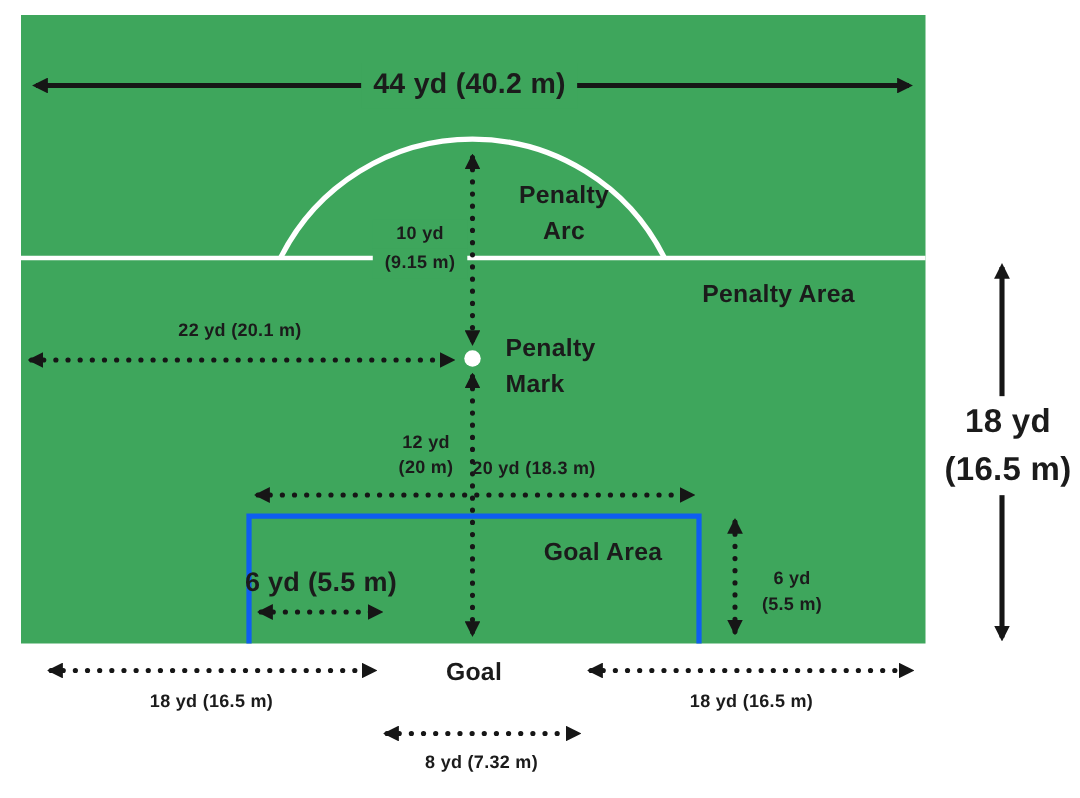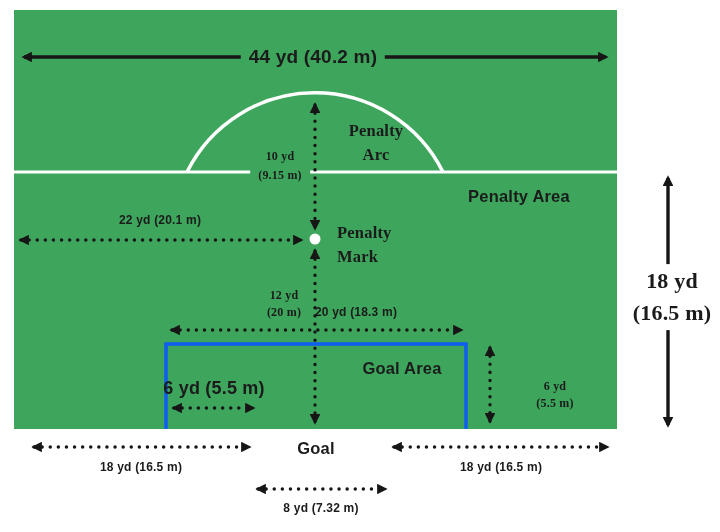--- a/index.html
+++ b/index.html
@@ -11,21 +11,21 @@
   }
   .canvas > svg { position:absolute; left:0; top:0; }
   .solid { stroke:#161616; stroke-width:3.4; fill:none; }
   .dot   { stroke:#161616; stroke-width:3.4; fill:none;
            stroke-dasharray:0.1 8; stroke-linecap:round; }
   .lbl {
     position:absolute; transform:translate(-50%,-50%);
     font-weight:700; font-size:12px; line-height:1.45;
     white-space:nowrap; text-align:center; letter-spacing:0.2px;
   }
-  .lbl .line { display:block;font-family:Liberation Serif, serif; }
+  .lbl .line { display:block; }
   .big  { font-size:19px; }
   .mid  { font-size:16.5px; }
   .sm   { font-size:18px; }
   .on-green { background:#3EA65C; padding:1px 8px; }
   .on-white { background:#ffffff; padding:1px 6px; font-size:22px; }
   .left-align { text-align:left; transform:translate(0,-50%); }
 </style>
 </head>
 <body>
 
@@ -82,21 +82,21 @@
     <span class="line">12 yd</span>
     <span class="line">(20 m)</span>
   </div>
 
   <div class="lbl" style="left:356px; top:313px;">20 yd (18.3 m)</div>
 
   <div class="lbl mid" style="left:402px; top:369px;">Goal Area</div>
 
   <div class="lbl sm" style="left:214px; top:388px;">6 yd (5.5 m)</div>
 
-  <div class="lbl" style="left:555px; top:395px;">
+  <div class="lbl" style="left:528px; top:395px;">
     <span class="line">6 yd</span>
     <span class="line">(5.5 m)</span>
   </div>
 
   <div class="lbl mid" style="left:316px; top:449px;">Goal</div>
 
   <div class="lbl" style="left:141px; top:468px;">18 yd (16.5 m)</div>
 
   <div class="lbl" style="left:501px; top:468px;">18 yd (16.5 m)</div>
 

